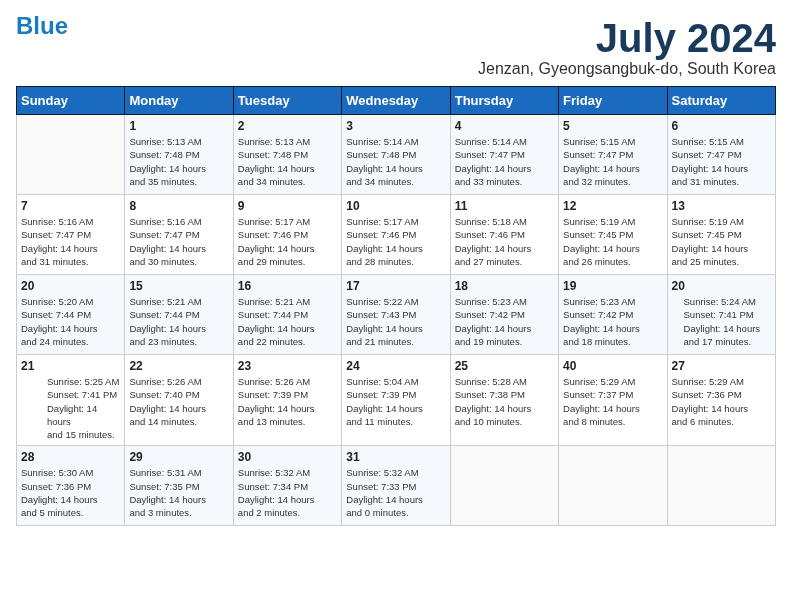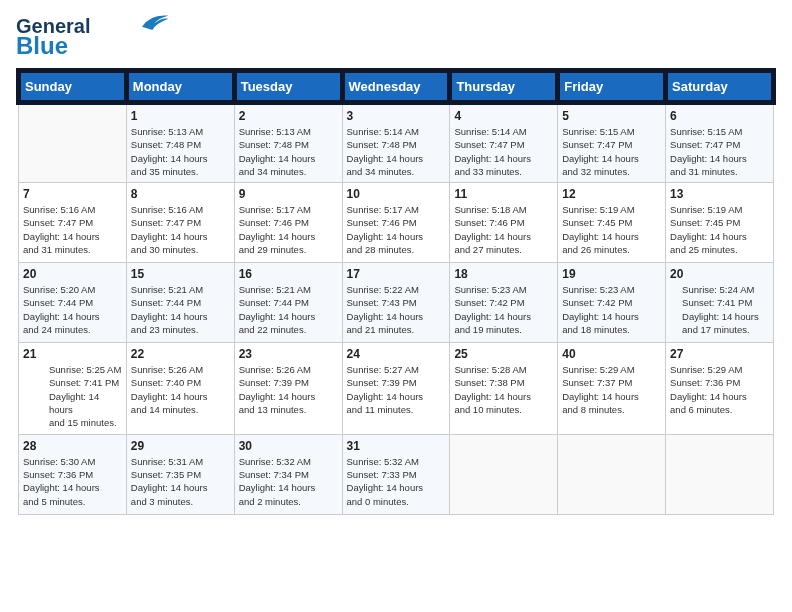--- a/index.html
+++ b/index.html
@@ -51,21 +51,21 @@
       border-collapse: collapse;
       table-layout: fixed;
     }
     thead tr th {
       background-color: #1a6bbf;
       color: #fff;
       font-size: 13px;
       font-weight: bold;
       padding: 6px 4px;
       text-align: left;
-      border: 5px solid #0f172a;
+      border: 1px solid #0f172a;
     }
     tbody tr td {
       border: 1px solid #ccc;
       vertical-align: top;
       padding: 4px 4px 4px 4px;
       font-size: 10px;
       color: #333;
       height: 80px;
       background: #fff;
     }
@@ -85,27 +85,25 @@
     }
     .empty-cell {
       background: #f9f9f9 !important;
     }
   </style>
 </head>
 <body>
 
 <div class="header">
   <div class="logo">
-    <div style="display:flex; align-items:center;">
-      <span class="logo-text">General</span>
-      <svg class="logo-bird" viewBox="0 0 40 24" xmlns="http://www.w3.org/2000/svg">
-        <path d="M5,18 Q15,2 38,4 Q25,8 20,14 Q30,6 38,8 Q22,14 18,22 Z" fill="#1a7bbf"></path>
-      </svg>
-    </div>
     <span style="font-size:24px; font-weight:bold; color:#1a7bbf; margin-top:-4px; margin-left:0;">Blue</span>
+  </div>
+  <div class="title-block">
+    <div class="calendar-title">July 2024</div>
+    <div class="calendar-subtitle">Jenzan, Gyeongsangbuk-do, South Korea</div>
   </div>
 </div>
 
 <table>
   <thead>
     <tr id="header-row">
         <th>Sunday</th>
         <th>Monday</th>
         <th>Tuesday</th>
         <th>Wednesday</th>
@@ -279,21 +277,21 @@
         </td>
         <td>
           <div class="day-num">23</div>
           <div class="day-info" style="white-space: pre-line;">Sunrise: 5:26 AM
 Sunset: 7:39 PM
 Daylight: 14 hours
 and 13 minutes.</div>
         </td>
         <td>
           <div class="day-num">24</div>
-          <div class="day-info" style="white-space: pre-line;">Sunrise: 5:27 AM
+          <div class="day-info" style="white-space: pre-line;">Sunrise: 5:04 AM
 Sunset: 7:39 PM
 Daylight: 14 hours
 and 11 minutes.</div>
         </td>
         <td>
           <div class="day-num">25</div>
           <div class="day-info" style="white-space: pre-line;">Sunrise: 5:28 AM
 Sunset: 7:38 PM
 Daylight: 14 hours
 and 10 minutes.</div>

